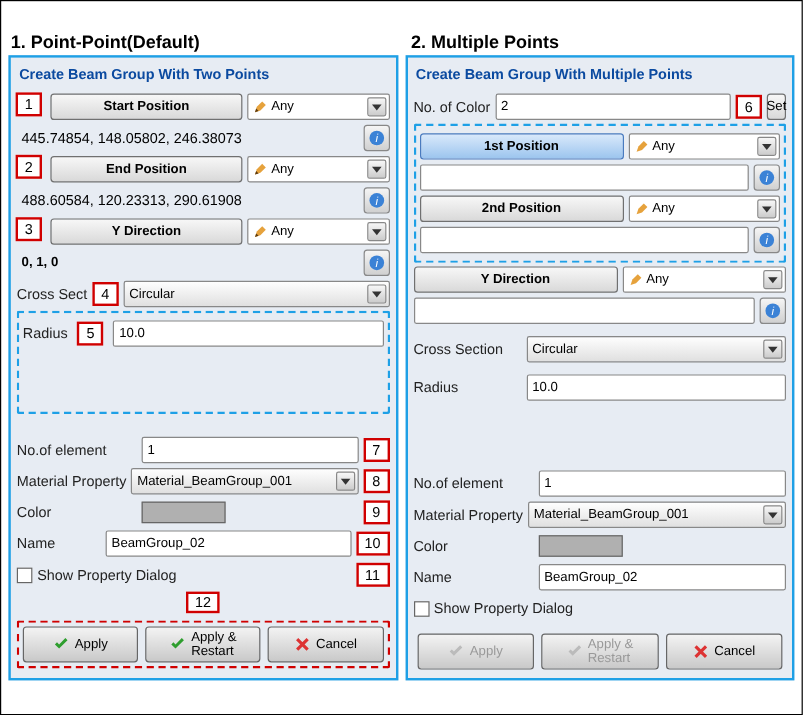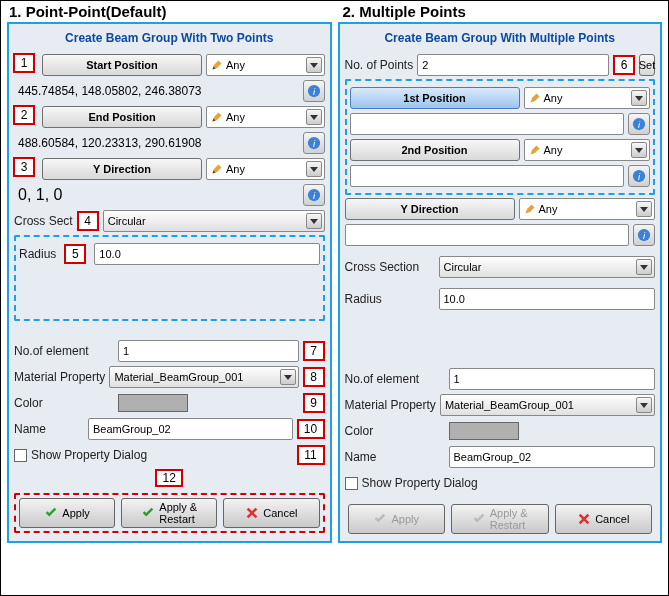--- a/index.html
+++ b/index.html
@@ -1,22 +1,22 @@
 <!DOCTYPE html>
 <html><head>
 <meta charset="utf-8">
 <style>
   * { box-sizing: border-box; font-family: Tahoma, Arial, sans-serif; }
   body { margin: 0; padding: 0; background: #fff; width: 669px; height: 596px; overflow: hidden; }
   .root { width: 669px; height: 596px; border: 1px solid #000; position: relative; }
-  .headings { display: flex; padding: 2px 0; }
+  .headings { display: flex; padding: 2px 0; margin-top: 24px; }
   .heading { font-weight: bold; font-size: 15px; color: #000; flex: 1; padding-left: 8px; }
   .panels { display: flex; gap: 6px; padding: 0 6px; }
   .panel { border: 2px solid #1ea0e6; background: #e7ecf3; width: 325px; padding: 4px 5px; position: relative; }
-  .panel-title { color: #0b4aa0; font-weight: bold; font-size: 12px; padding: 3px 2px 6px; text-align: center; }
+  .panel-title { color: #0b4aa0; font-weight: bold; font-size: 12px; padding: 3px 2px 6px; }
   .row { display: flex; align-items: center; margin: 2px 0; gap: 4px; position: relative; min-height: 24px; }
   .btn {
     background: linear-gradient(#f7f7f7,#d9d9d9);
     border: 1px solid #707070;
     border-radius: 3px;
     font-size: 11px;
     height: 22px;
     display: inline-flex;
     align-items: center;
     justify-content: center;
@@ -153,21 +153,21 @@
         <div class="any-combo">
           <svg class="pencil-icon" viewBox="0 0 16 16">
               <path fill="#e6a23c" d="M2 14l2-6 6-6 4 4-6 6-6 2z"></path>
               <path fill="#5b3a10" d="M2 14l1.3-4 2.7 2.7z"></path>
             </svg>
           <span>Any</span>
           <div class="drop"></div>
         </div>
       </div>
       <div class="row">
-        <div class="input" style="border:none;background:transparent;font-size:16px;">0, 1, 0</div>
+        <div class="input" style="border:none;background:transparent;font-size:11px;font-weight:bold;">0, 1, 0</div>
         <div class="info-btn">
           <svg viewBox="0 0 16 16">
               <circle cx="8" cy="8" r="7" fill="#3b82d6"></circle>
               <text x="8" y="12" text-anchor="middle" fill="#fff" font-size="11" font-family="Georgia" font-style="italic">i</text>
             </svg>
         </div>
       </div>
 
       <div class="row">
         <span class="label">Cross Sect</span>
@@ -247,21 +247,21 @@
             </svg>
           <span>Cancel</span>
         </div>
       </div>
     </div>
 
     <div class="panel">
       <div class="panel-title">Create Beam Group With Multiple Points</div>
 
       <div class="row">
-        <span class="label">No. of Points</span>
+        <span class="label">No. of Color</span>
         <div class="input">2</div>
         <div class="redbox" style="position:static;width:22px;height:20px;">6</div>
         <div class="btn small">Set</div>
       </div>
 
       <div class="dashed-blue">
         <div class="row">
           <div class="btn wide2 pos-active">1st Position</div>
           <div class="any-combo">
             <svg class="pencil-icon" viewBox="0 0 16 16">

